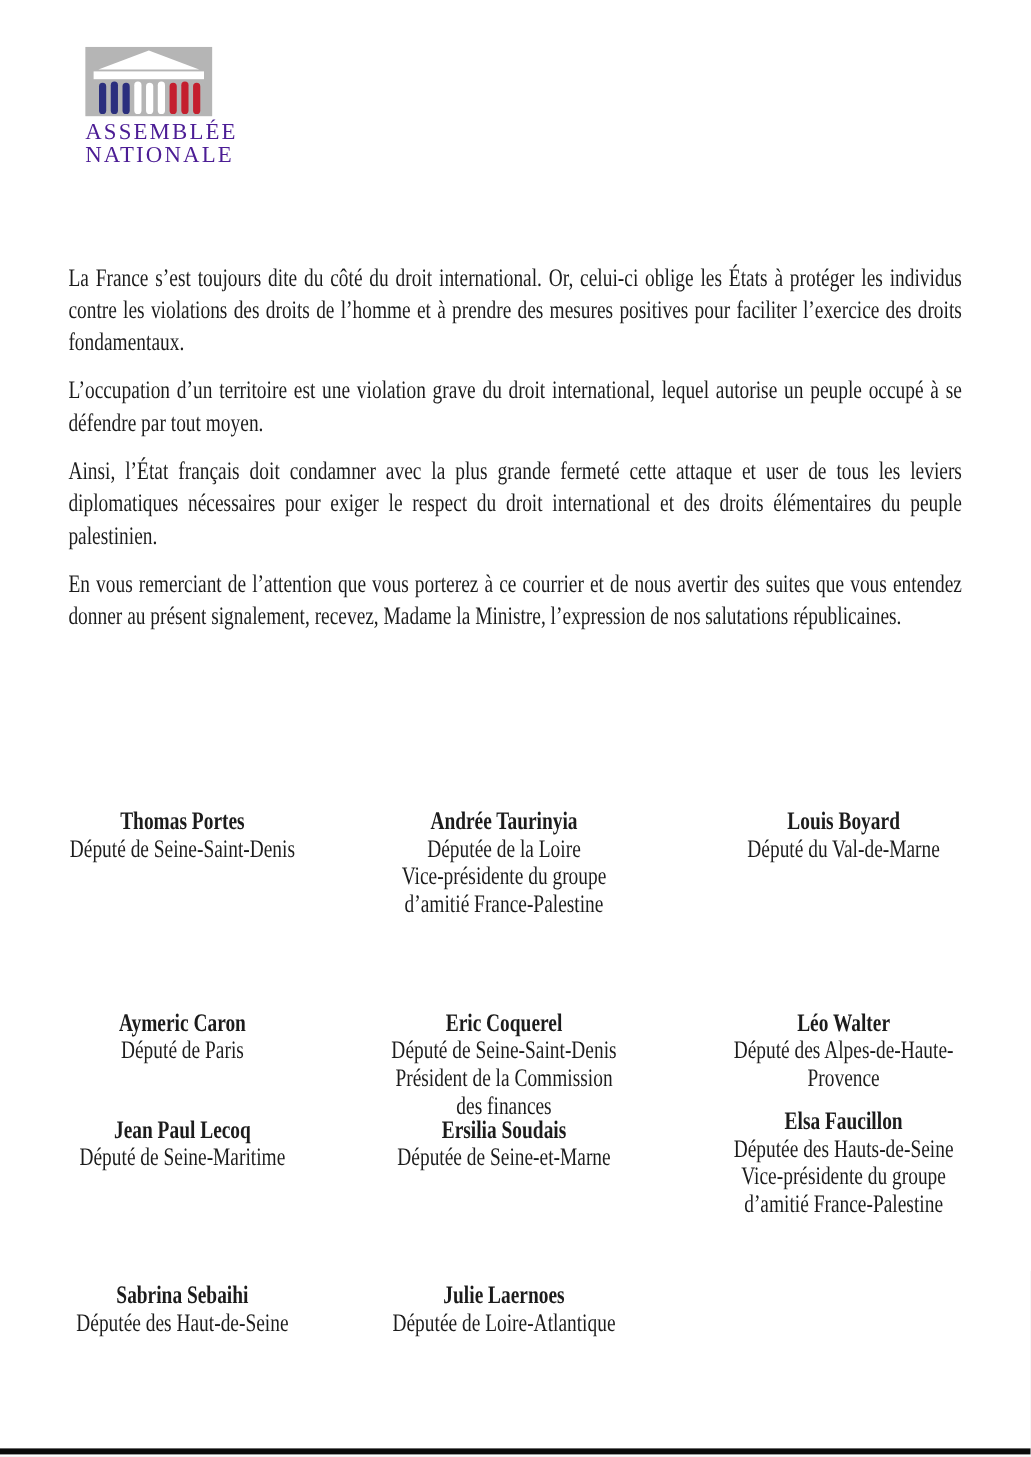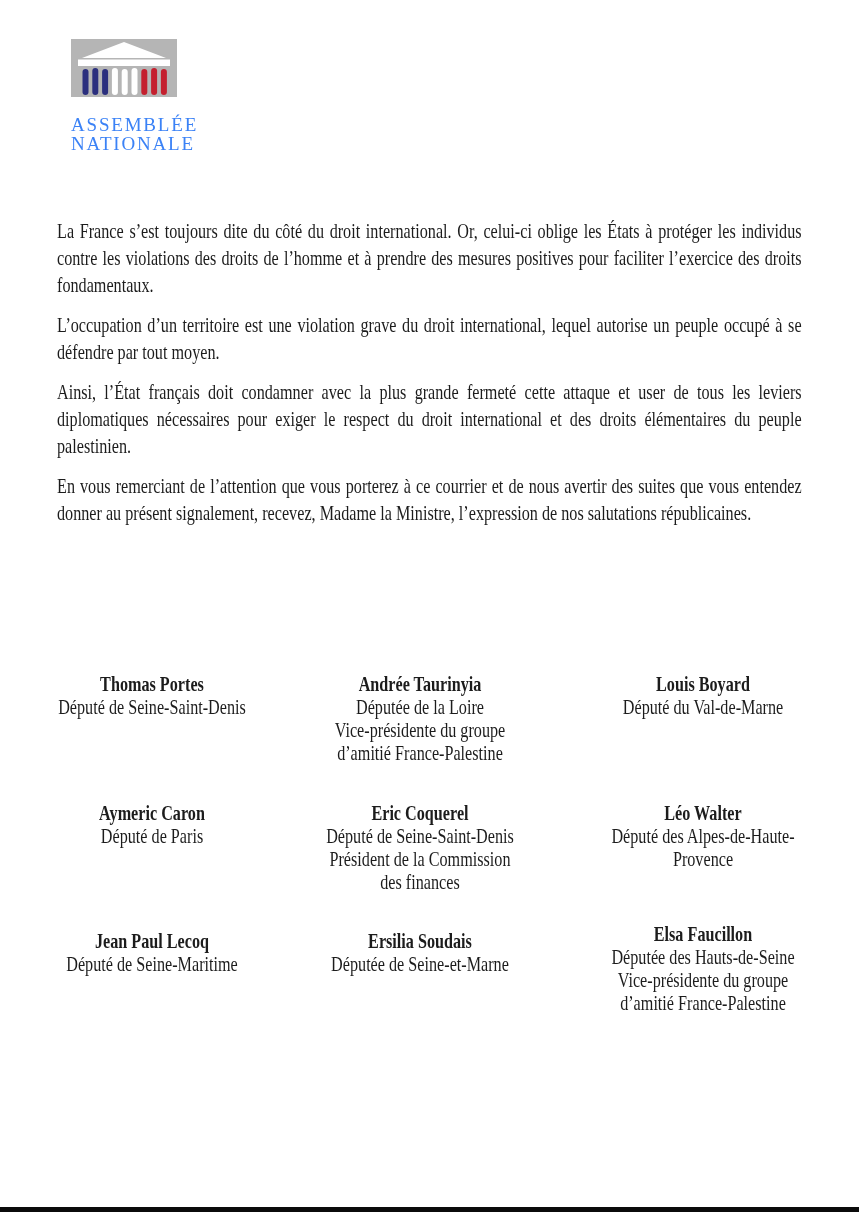--- a/index.html
+++ b/index.html
@@ -10,22 +10,22 @@
     background:#ffffff;
     overflow:hidden;
     font-family:"Liberation Serif","DejaVu Serif",serif;
     color:#1c1c1c;
   }
 
   
   .logo{position:absolute;left:71px;top:39px;width:140px;}
   .logo-art{display:block;width:106px;height:58px;}
   .logo-text{
-    margin-top:18px;
-    color:#3b82f6;
+    margin-top:4px;
+    color:#4c1d95;
     font-size:19px;line-height:19px;
     letter-spacing:1.8px;
     white-space:pre-line;
   }
 
   
   .letter{
     position:absolute;left:57px;top:218px;
     width:967px;                 
     transform:scaleX(0.77);      
@@ -34,21 +34,21 @@
   .letter p{
     margin:13px 0 0 0;
     font-size:21px;line-height:27px;
     text-align:justify;
   }
   .letter p:first-child{margin-top:0;}
 
   
   .sig-row{position:absolute;left:0;width:859px;height:96px;}
   .row-1{top:673px;}
-  .row-2{top:802px;}
+  .row-2{top:841px;}
   .row-3{top:930px;}
   .row-4{top:1068px;}
   .sig-cell{
     position:absolute;top:0;width:338px;
     transform:scaleX(0.77);
     transform-origin:50% 0;
     text-align:center;
     font-size:21px;line-height:23px;
   }
   .cell-1{left:-17px;}  
@@ -140,15 +140,25 @@
       <div class="sig-title">Députée de Seine-et-Marne</div>
     </div>
     <div class="sig-cell cell-3 raised">
       <div class="sig-name">Elsa Faucillon</div>
       <div class="sig-title">Députée des Hauts-de-Seine
 Vice-présidente du groupe
 d’amitié France-Palestine</div>
     </div>
   </div>
 
+  <div class="sig-row row-4">
+    <div class="sig-cell cell-1">
+      <div class="sig-name">Sabrina Sebaihi</div>
+      <div class="sig-title">Députée des Haut-de-Seine</div>
+    </div>
+    <div class="sig-cell cell-2">
+      <div class="sig-name">Julie Laernoes</div>
+      <div class="sig-title">Députée de Loire-Atlantique</div>
+    </div>
+  </div>
 
   <div class="bottom-edge"></div>
 </div>
 
 </body></html>

